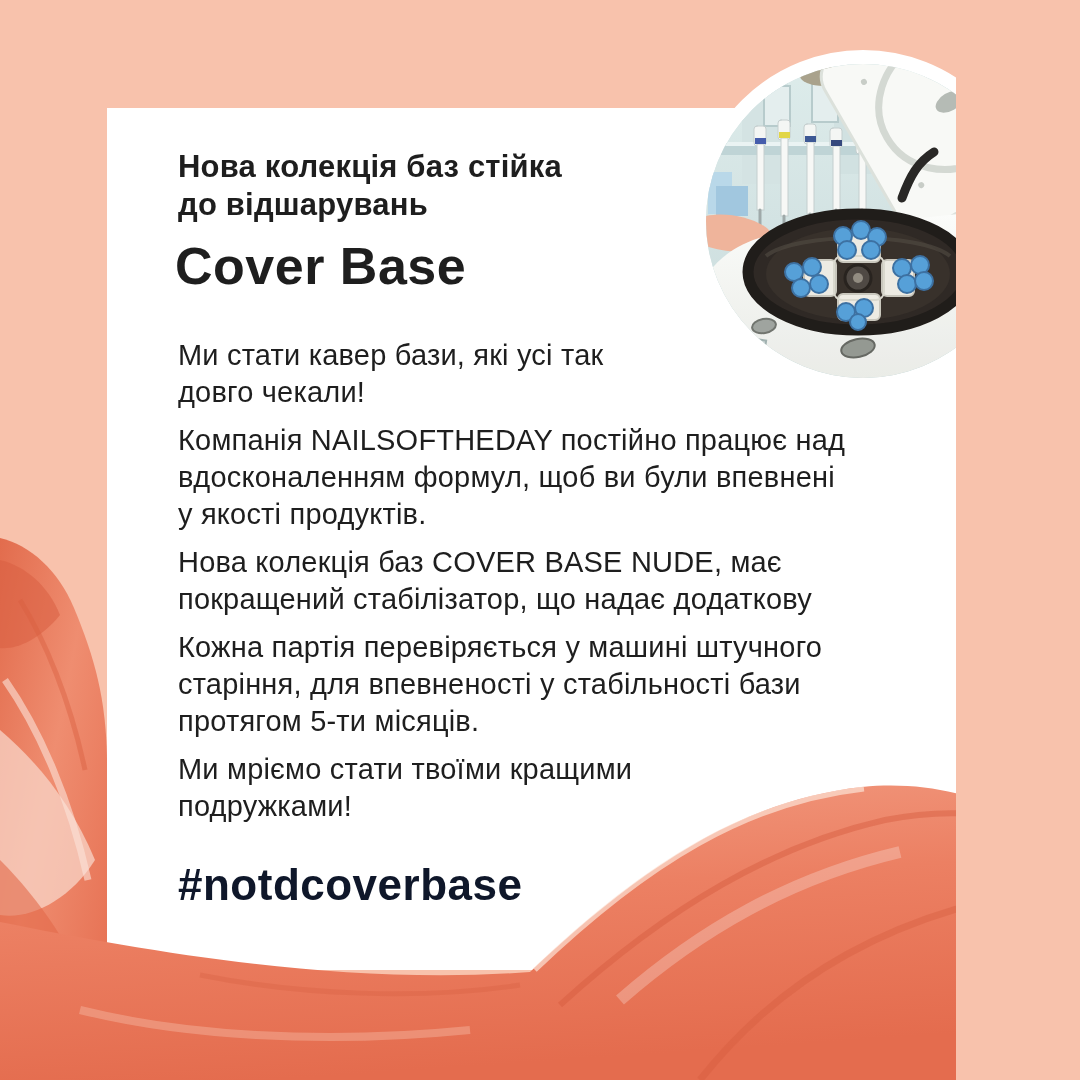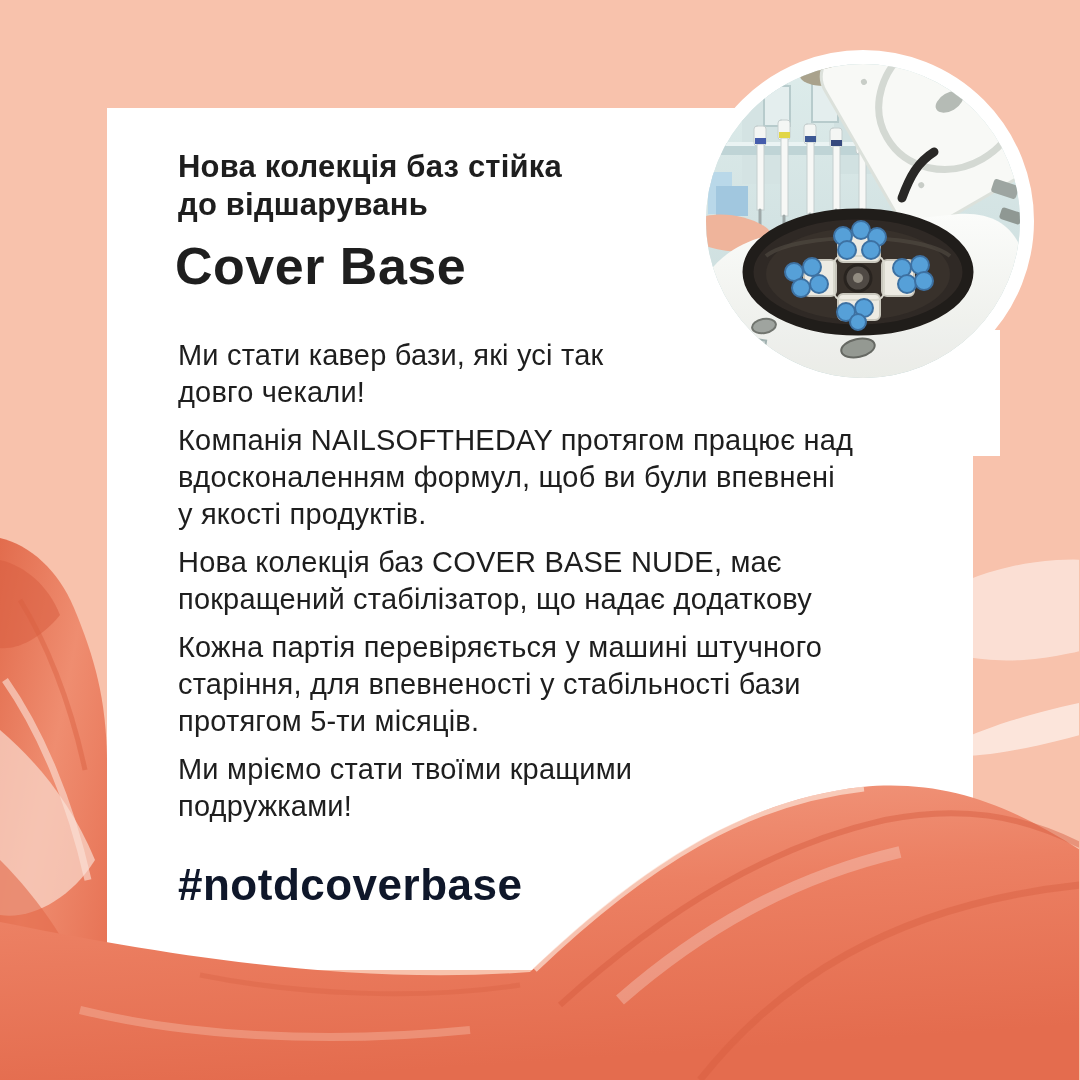--- a/index.html
+++ b/index.html
@@ -1,16 +1,16 @@
 <!DOCTYPE html>
 <html><head>
 <meta charset="utf-8">
 <style>
   html,body{margin:0;padding:0;background:#f8c2ac;}
-  .canvas{position:relative;width:1079px;height:1080px;overflow:hidden;
+  .canvas{position:relative;width:956px;height:1080px;overflow:hidden;
           font-family:"Liberation Sans","DejaVu Sans",sans-serif;background:#f8c2ac;}
   svg.layer{position:absolute;left:0;top:0;width:1080px;height:1080px;display:block;}
   .bg{z-index:0;}
   .card{position:absolute;left:107px;top:108px;width:866px;height:862px;background:#ffffff;z-index:1;}
   .white-patch{position:absolute;left:961px;top:330px;width:39px;height:126px;background:#ffffff;z-index:1;}
   .fg{z-index:2;pointer-events:none;}
   .photo-badge{position:absolute;left:692px;top:50px;width:314px;height:314px;border:14px solid #ffffff;
                border-radius:50%;overflow:hidden;z-index:3;background:#d9e7e7;}
   .photo-badge svg{display:block;width:314px;height:314px;}
   .kicker{position:absolute;left:71px;top:40px;font-size:31px;line-height:38px;font-weight:700;
@@ -54,21 +54,21 @@
       <div>Нова колекція баз стійка</div>
       <div>до відшарувань</div>
     </div>
     <div class="title">Cover Base</div>
     <div class="paras">
       <p>
         <span>Ми стати кавер бази, які усі так</span><br>
         <span>довго чекали!</span>
       </p>
       <p>
-        <span>Компанія NAILSOFTHEDAY протягом працює над</span><br>
+        <span>Компанія NAILSOFTHEDAY постійно працює над</span><br>
         <span>вдосконаленням формул, щоб ви були впевнені</span><br>
         <span>у якості продуктів.</span>
       </p>
       <p>
         <span>Нова колекція баз COVER BASE NUDE, має</span><br>
         <span>покращений стабілізатор, що надає додаткову</span><br>
       </p>
       <p>
         <span>Кожна партія перевіряється у машині штучного</span><br>
         <span>старіння, для впевненості у стабільності бази</span><br>

